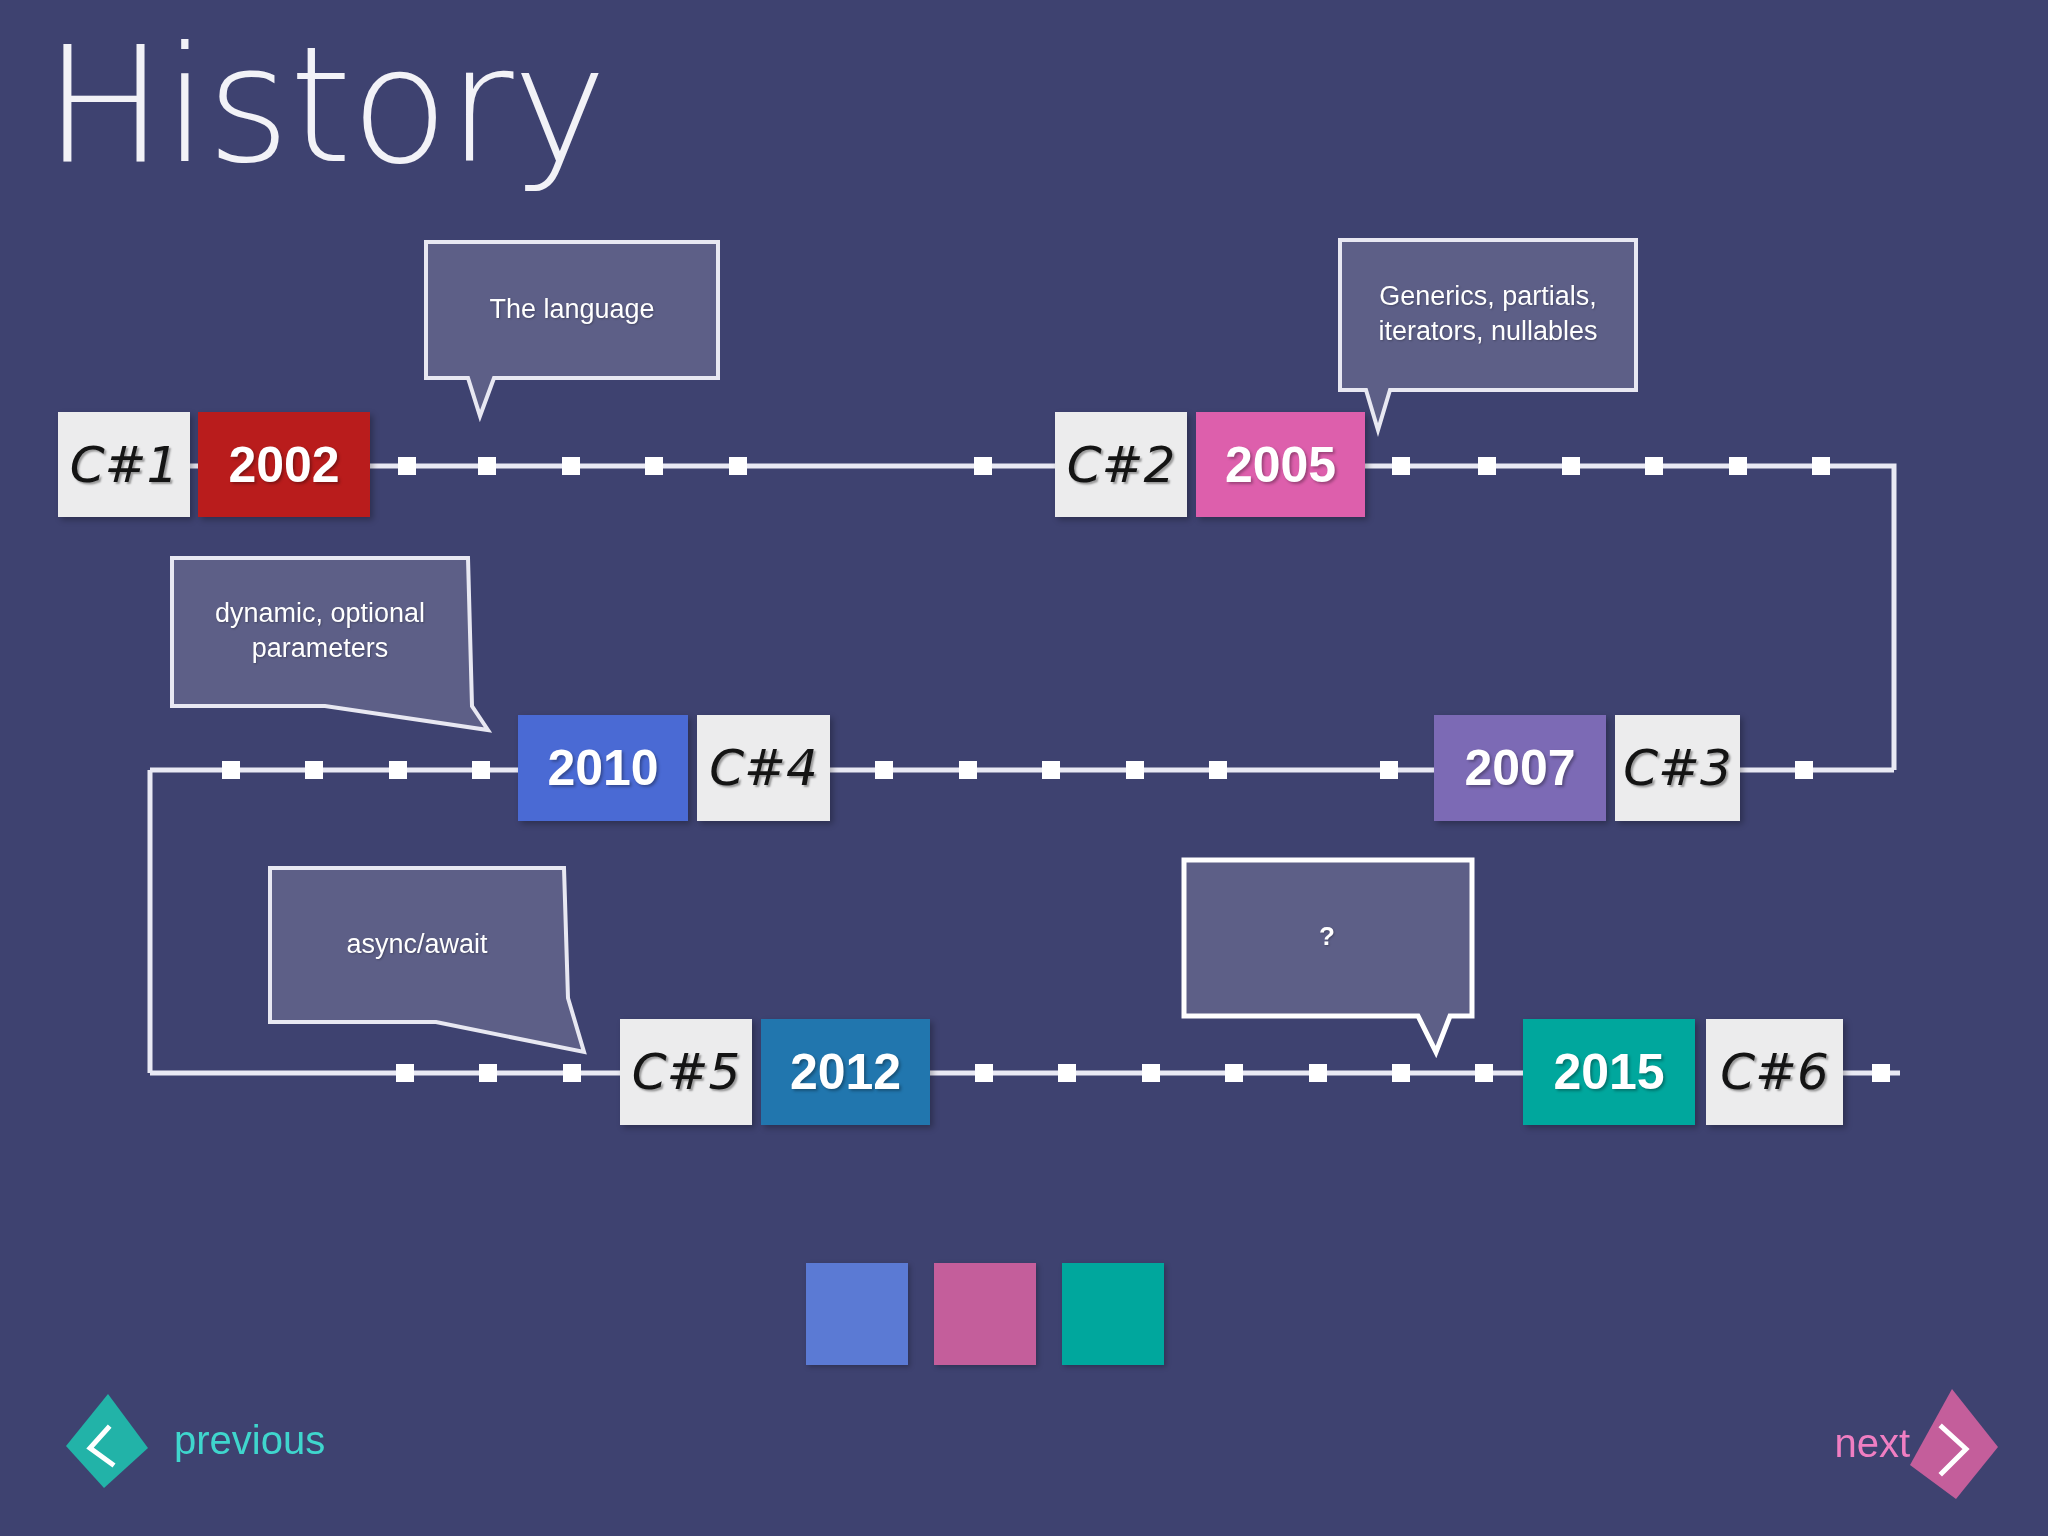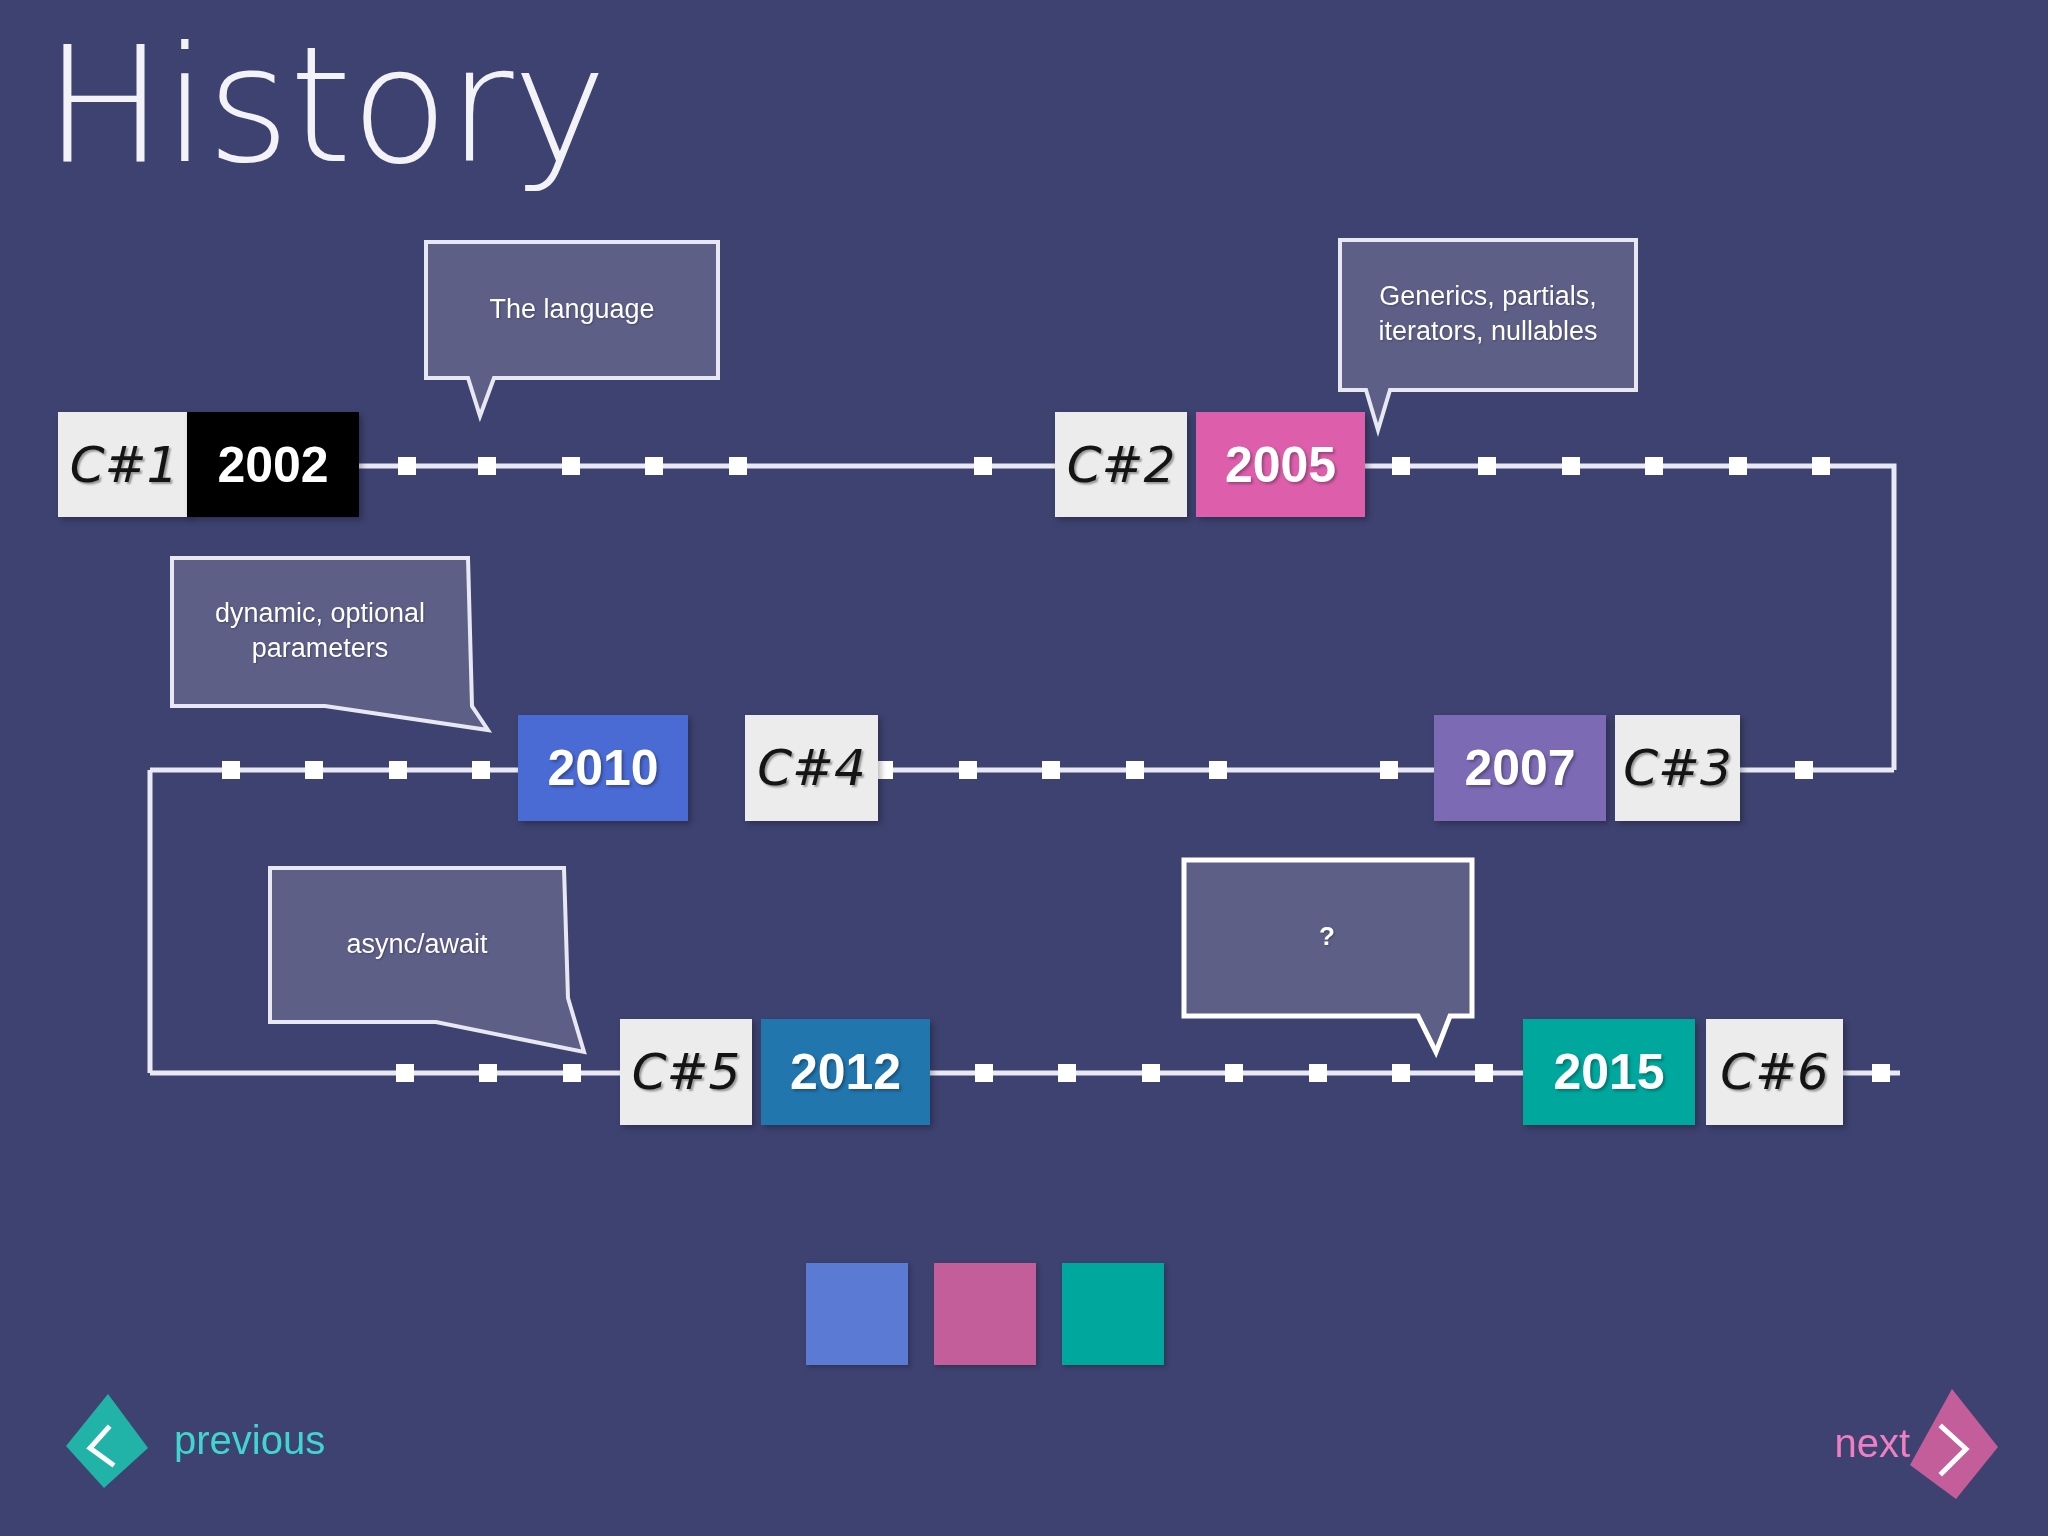--- a/index.html
+++ b/index.html
@@ -193,35 +193,35 @@
       <rect x="1309" y="1064" width="18" height="18"></rect>
       <rect x="1392" y="1064" width="18" height="18"></rect>
       <rect x="1475" y="1064" width="18" height="18"></rect>
       <rect x="1872" y="1064" width="18" height="18"></rect>
     </g>
   </svg>
 
   <div class="box label" style="left:58px; top:412px; width:132px; height:105px; background:#ececed;">
     <span>C#1</span>
   </div>
-  <div class="box year" style="left:187px; top:412px; width:172px; height:105px; background:#000000;">
+  <div class="box year" style="left:198px; top:412px; width:172px; height:105px; background:#b91c1c;">
     <span>2002</span>
   </div>
 
   <div class="box label" style="left:1055px; top:412px; width:132px; height:105px; background:#ececed;">
     <span>C#2</span>
   </div>
   <div class="box year" style="left:1196px; top:412px; width:169px; height:105px; background:#dd5fac;">
     <span>2005</span>
   </div>
 
   <div class="box year" style="left:518px; top:715px; width:170px; height:106px; background:#4a6ad4;">
     <span>2010</span>
   </div>
-  <div class="box label" style="left:697px; top:715px; width:133px; height:106px; background:#ececed;margin-left:48px;">
+  <div class="box label" style="left:697px; top:715px; width:133px; height:106px; background:#ececed;">
     <span>C#4</span>
   </div>
 
   <div class="box year" style="left:1434px; top:715px; width:172px; height:106px; background:#7c6ab5;">
     <span>2007</span>
   </div>
   <div class="box label" style="left:1615px; top:715px; width:125px; height:106px; background:#ececed;">
     <span>C#3</span>
   </div>
 

